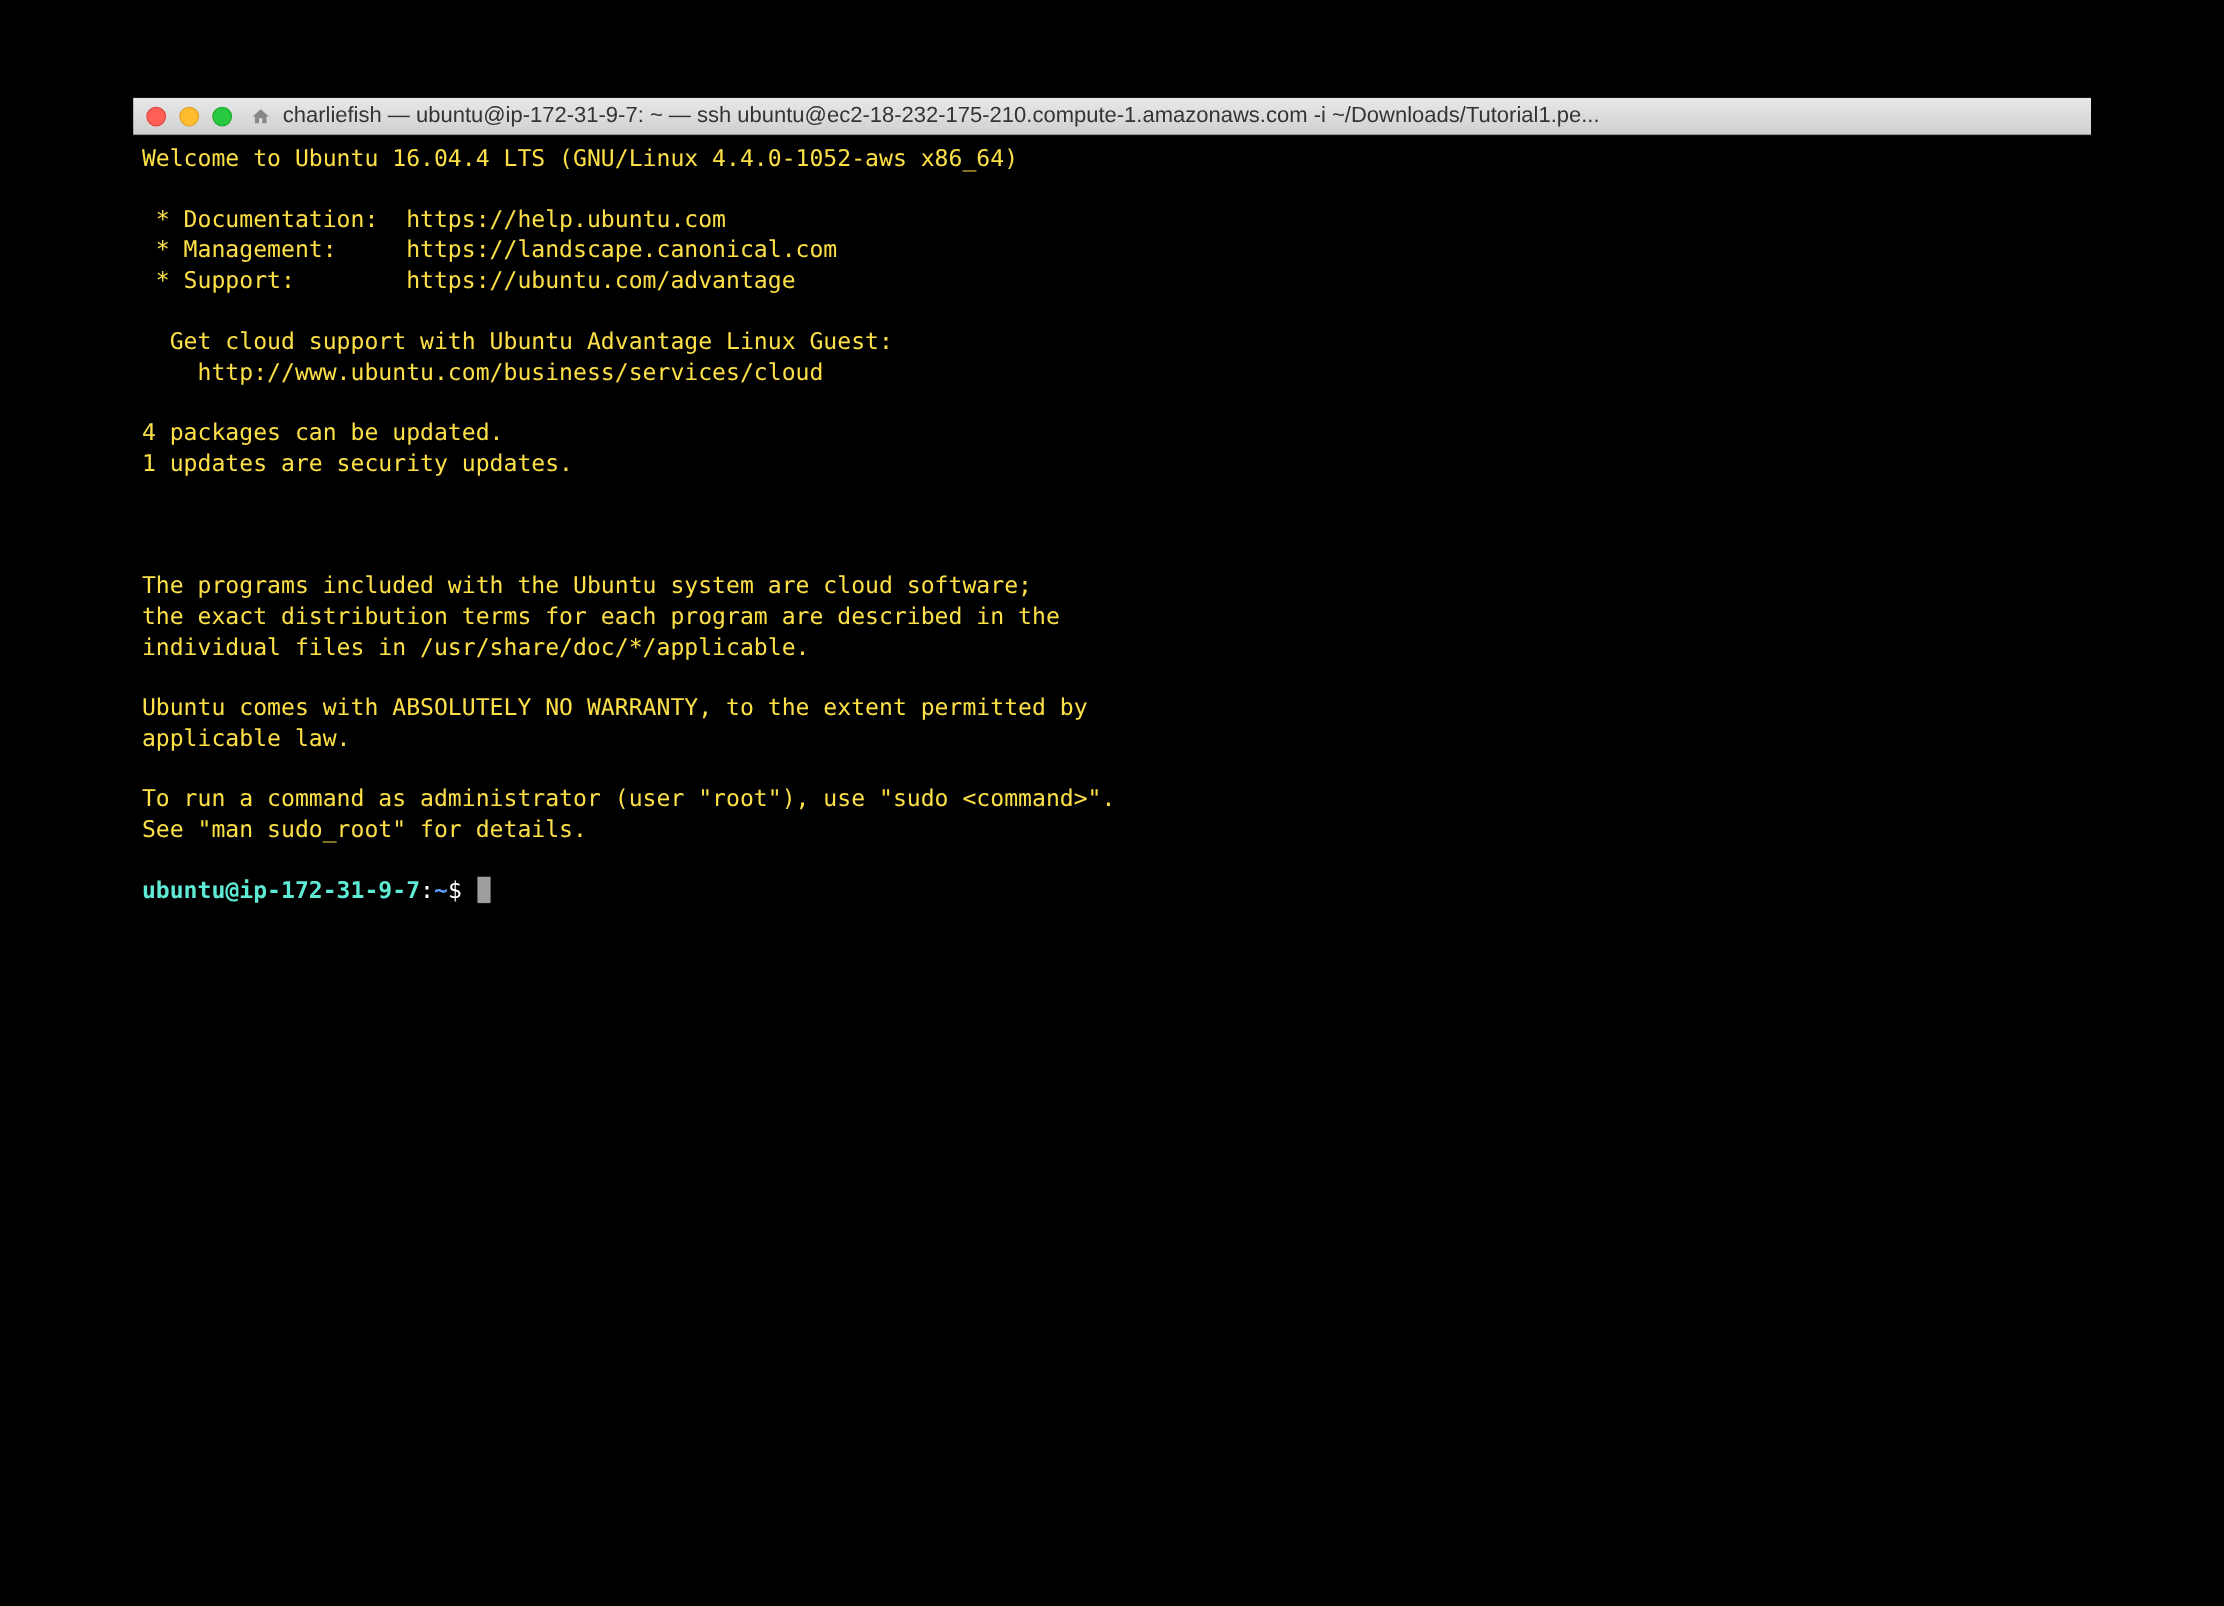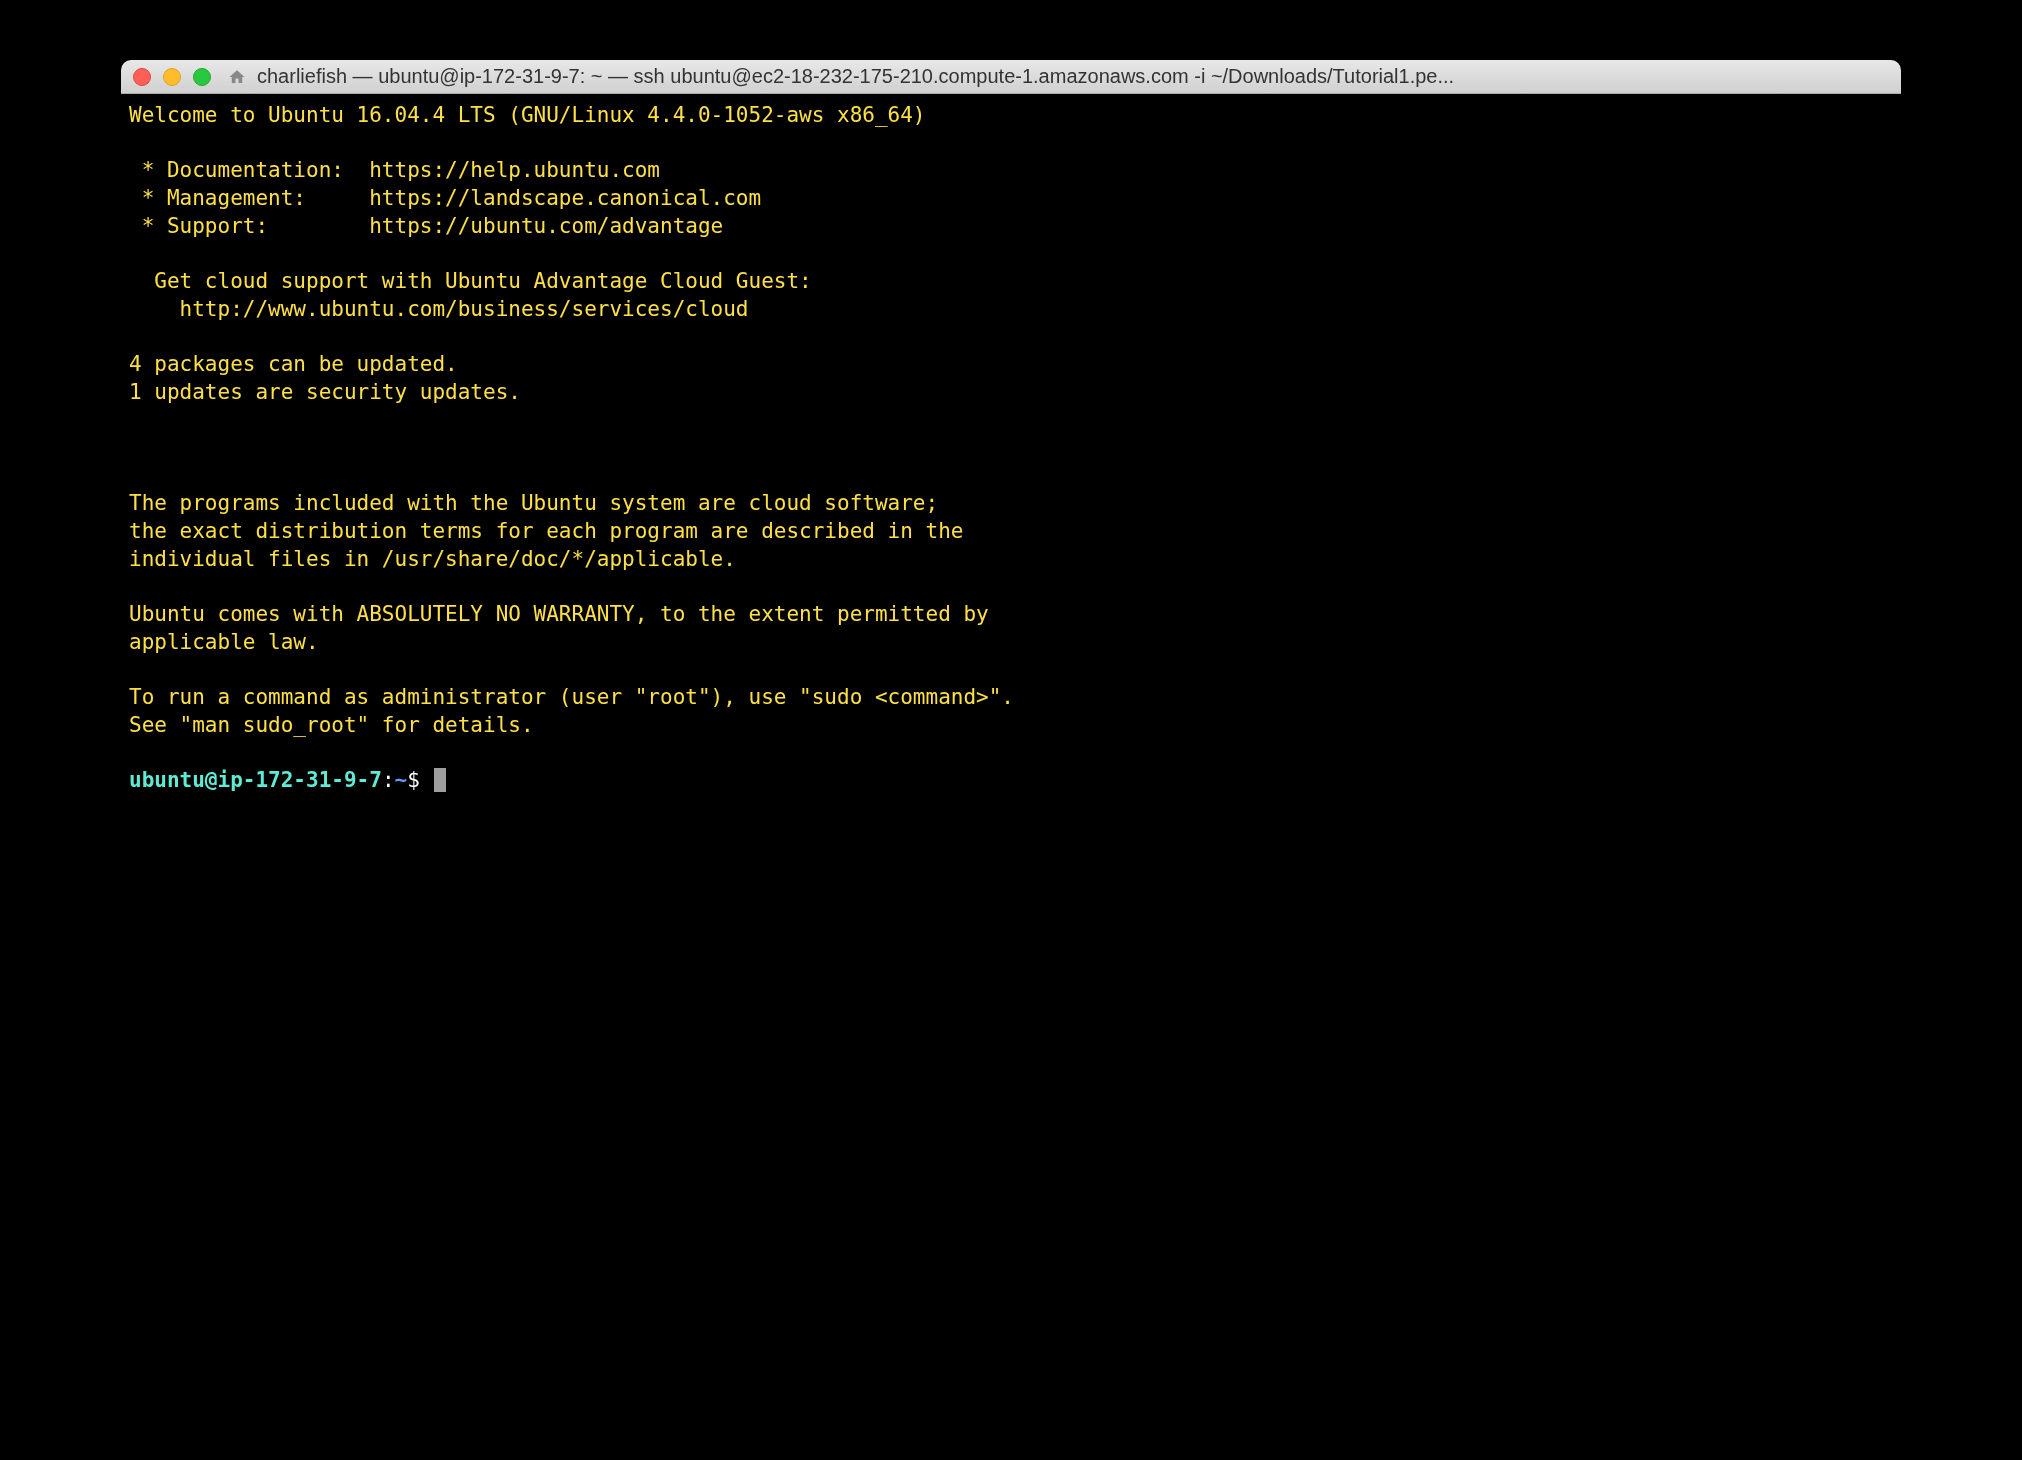--- a/index.html
+++ b/index.html
@@ -27,20 +27,21 @@
       box-shadow: 0 20px 60px rgba(0,0,0,0.5);
     }
     
     .titlebar {
       background: linear-gradient(to bottom, #e8e8e8, #d0d0d0);
       height: 34px;
       display: flex;
       align-items: center;
       padding: 0 12px;
       border-bottom: 1px solid #aaa;
+      margin-top: 29px;
     }
     
     .traffic-lights {
       display: flex;
       gap: 12px;
       margin-right: 16px;
     }
     
     .traffic-light {
       width: 18px;
@@ -147,21 +148,21 @@
         </svg>
     </div>
     <div class="window-title">charliefish — ubuntu@ip-172-31-9-7: ~ — ssh ubuntu@ec2-18-232-175-210.compute-1.amazonaws.com -i ~/Downloads/Tutorial1.pe...</div>
   </div>
   <div class="terminal-content"><span class="terminal-line">Welcome to Ubuntu 16.04.4 LTS (GNU/Linux 4.4.0-1052-aws x86_64)</span>
 <span class="terminal-line"></span>
 <span class="terminal-line"> * Documentation:  https://help.ubuntu.com</span>
 <span class="terminal-line"> * Management:     https://landscape.canonical.com</span>
 <span class="terminal-line"> * Support:        https://ubuntu.com/advantage</span>
 <span class="terminal-line"></span>
-<span class="terminal-line">  Get cloud support with Ubuntu Advantage Cloud Guest:</span>
+<span class="terminal-line">  Get cloud support with Ubuntu Advantage Linux Guest:</span>
 <span class="terminal-line">    http://www.ubuntu.com/business/services/cloud</span>
 <span class="terminal-line"></span>
 <span class="terminal-line">4 packages can be updated.</span>
 <span class="terminal-line">1 updates are security updates.</span>
 <span class="terminal-line"></span>
 <span class="terminal-line"></span>
 <span class="terminal-line"></span>
 <span class="terminal-line">The programs included with the Ubuntu system are cloud software;</span>
 <span class="terminal-line">the exact distribution terms for each program are described in the</span>
 <span class="terminal-line">individual files in /usr/share/doc/*/applicable.</span>

